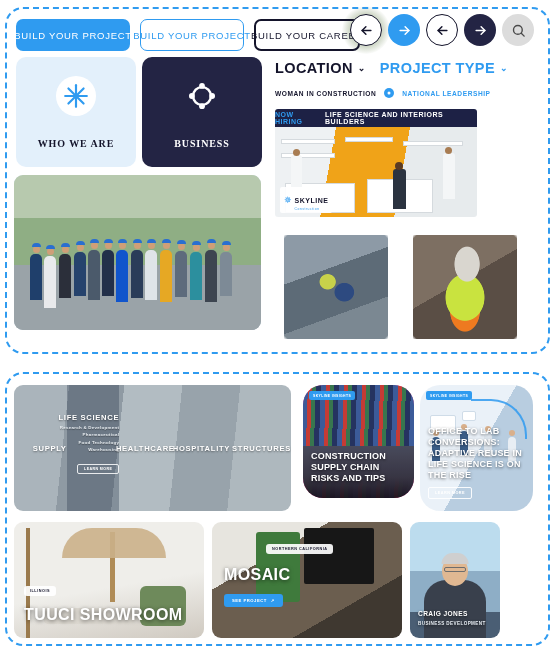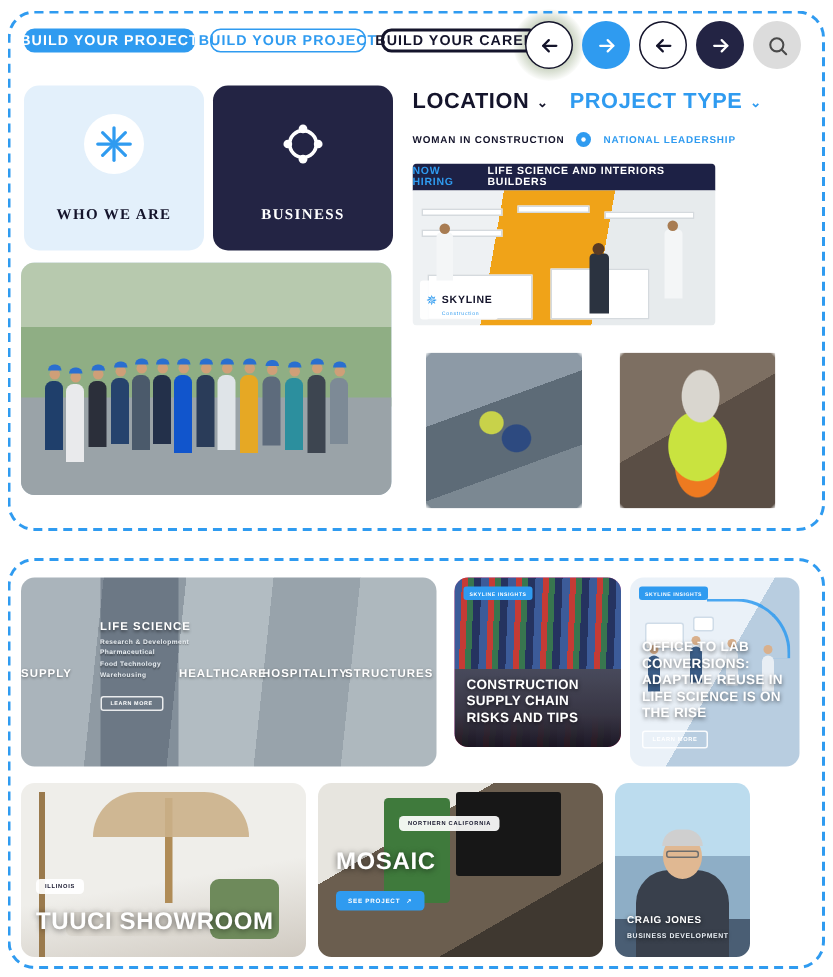--- a/index.html
+++ b/index.html
@@ -19,23 +19,23 @@
   }
   #top-region  { left: 5px;  top: 7px;   width: 545px; height: 347px; }
   #bottom-region { left: 5px; top: 372px; width: 545px; height: 274px; }
 
   
   .btn-row {
     position: absolute; left: 16px; top: 19px;
     display: flex; align-items: center; gap: 10px;
   }
   .pill {
-    height: 16px; border-radius: 7px;
+    height: 32px; border-radius: 7px;
     display: flex; align-items: center; justify-content: center;
-    font-weight: 700; font-size: 9.5px; letter-spacing: .7px;
+    font-weight: 400; font-size: 9.5px; letter-spacing: .7px;
     padding: 0 16px; white-space: nowrap;
   }
   .pill-filled  { background: #2f9bf0; color: #ffffff; width: 114px; }
   .pill-outline { background: transparent; color: #2f9bf0; border: 1.6px solid #2f9bf0; width: 104px; }
   .pill-dark    { background: transparent; color: #14142b; border: 2px solid #14142b; width: 106px; }
 
   
   .circ-row {
     position: absolute; left: 350px; top: 14px;
     display: flex; align-items: center; gap: 6px;
@@ -160,39 +160,39 @@
   }
 
   
   #sectors-card {
     position: absolute; left: 14px; top: 385px; width: 277px; height: 126px;
     border-radius: 9px; overflow: hidden;
     background: linear-gradient(96deg,#aab4bb 0 19%, #8f9aa3 19% 38%, #b2bcc2 38% 58%, #98a3ab 58% 78%, #aeb8be 78%);
   }
   .sector-strip {
     position: absolute; top: 0; bottom: 0;
-    display: flex; align-items: flex-start; justify-content: center;
+    display: flex; align-items: flex-end; justify-content: center;
     flex-direction: column;
   }
   .sector-label {
     color: #ffffff; font-size: 7.6px; font-weight: 800; letter-spacing: .7px;
     text-shadow: 0 1px 2px rgba(0,0,0,.45); white-space: nowrap;
   }
   .sector-sub {
     color: #e9eef2; font-size: 4.4px; font-weight: 600; letter-spacing: .3px;
     text-shadow: 0 1px 1px rgba(0,0,0,.4); margin-top: 2.5px; white-space: nowrap;
   }
   .sector-btn {
     margin-top: 12px; border: 1px solid rgba(255,255,255,.85);
     color: #fff; font-size: 3.6px; font-weight: 700; letter-spacing: .4px;
     padding: 2px 6px; border-radius: 2px;
   }
 
   .blog-card {
-    position: absolute; border-radius: 9px; overflow: hidden;
+    position: absolute; border-radius: 20px; overflow: hidden;
   }
   #blog-supply { left: 303px; top: 385px; width: 111px; height: 113px; background: #ec4899; }
   #blog-lab    { left: 420px; top: 385px; width: 113px; height: 126px;
                  background: linear-gradient(120deg,#eaf1f8 0 52%, #b8cde0 52%); }
   .blog-badge {
     position: absolute; left: 6px; top: 6px;
     background: #2f9bf0; color: #fff; font-size: 3.4px; font-weight: 700;
     letter-spacing: .4px; padding: 2.5px 4px; border-radius: 2px; white-space: nowrap;
   }
   .blog-title {

